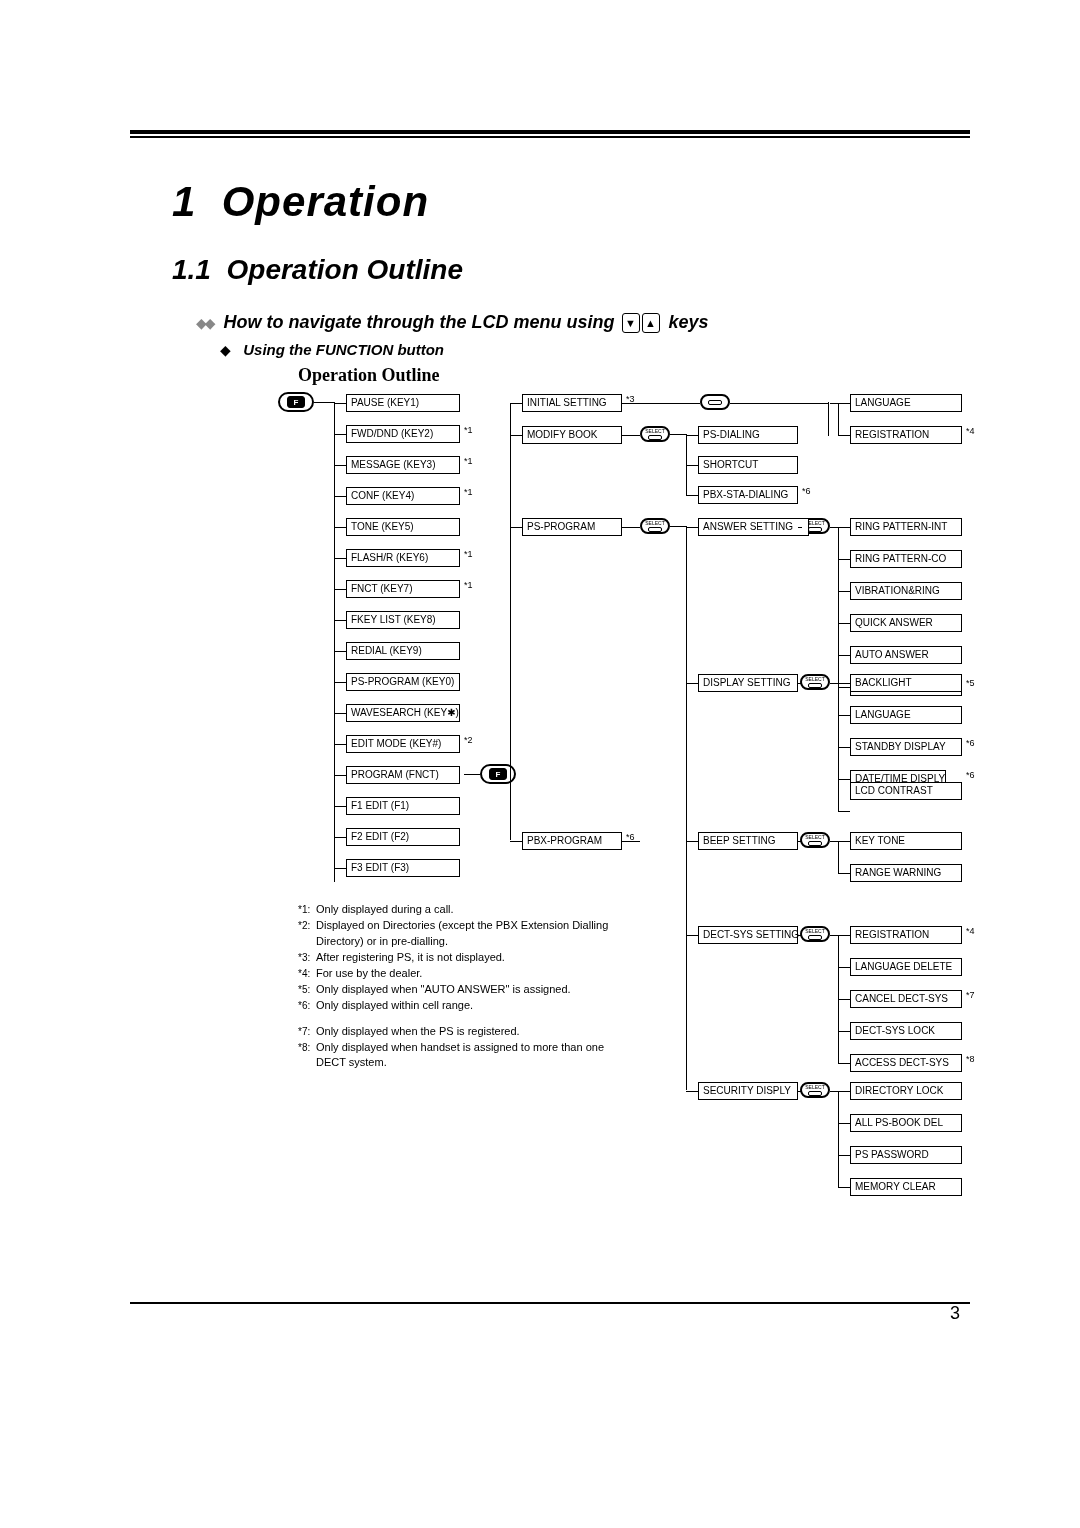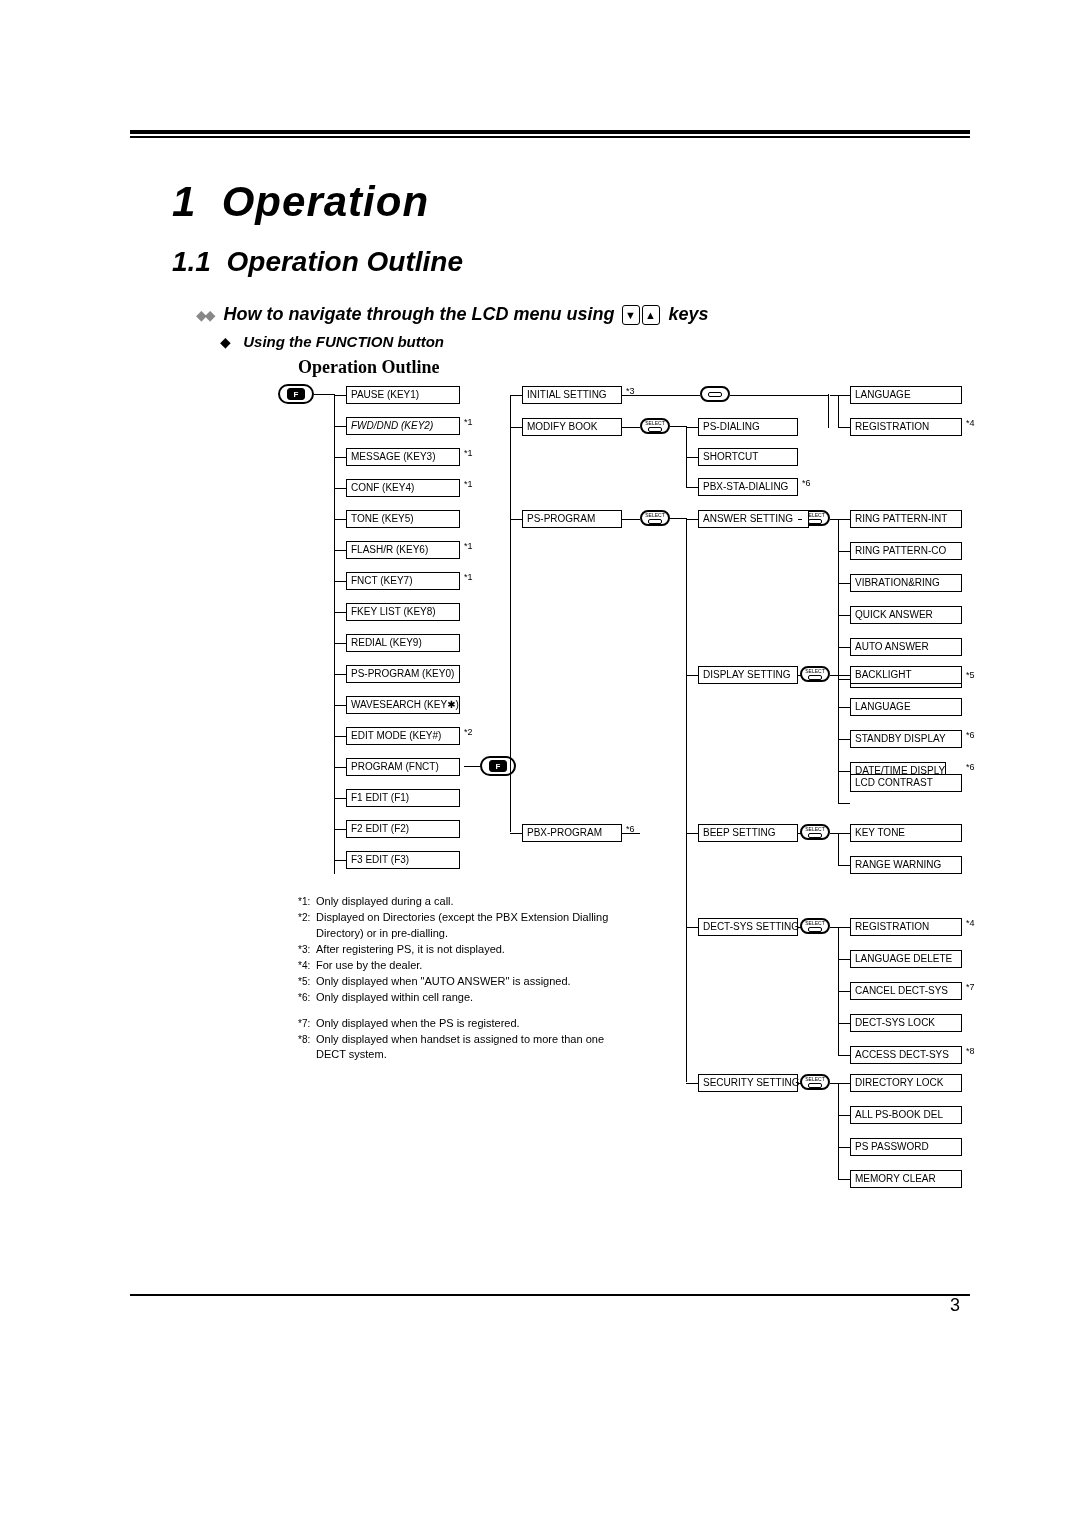--- a/index.html
+++ b/index.html
@@ -19,21 +19,21 @@
   .top-rule {
     border-top: 4px solid #000;
     border-bottom: 2px solid #000;
     height: 8px;
     margin-bottom: 40px;
   }
   h1.chapter {
     font-style: italic;
     font-weight: bold;
     font-size: 42px;
-    margin: 0 0 20px 42px;
+    margin: 0 0 28px 42px;
     letter-spacing: 1px;
   }
   h2.section {
     font-style: italic;
     font-weight: bold;
     font-size: 28px;
     margin: 0 0 26px 42px;
   }
   .howto-row {
     display: flex;
@@ -290,21 +290,21 @@
           <div class="mk"><span style="font-size: 10px;">*7:</span></div>
           <div>Only displayed when the PS is registered.</div>
         </div>
         <div class="fn">
           <div class="mk"><span style="font-size: 10px;">*8:</span></div>
           <div>Only displayed when handset is assigned to more than one DECT system.</div>
         </div>
       </div>
   <div class="node" style="left: 176px; top: 2px; width: 114px;">PAUSE (KEY1)</div>
       <div class="hline" style="left: 164px; top: 11px; width: 12px;"></div>
-      <div class="node" style="left: 176px; top: 33px; width: 114px; font-style: italic;">FWD/DND (KEY2)</div>
+      <div class="node" style="left: 176px; top: 33px; width: 114px;">FWD/DND (KEY2)</div>
       <div class="ref" style="left: 294px; top: 33px;">*1</div>
       <div class="hline" style="left: 164px; top: 42px; width: 12px;"></div>
       <div class="node" style="left: 176px; top: 64px; width: 114px;">MESSAGE (KEY3)</div>
       <div class="ref" style="left: 294px; top: 64px;">*1</div>
       <div class="hline" style="left: 164px; top: 73px; width: 12px;"></div>
       <div class="node" style="left: 176px; top: 95px; width: 114px;">CONF (KEY4)</div>
       <div class="ref" style="left: 294px; top: 95px;">*1</div>
       <div class="hline" style="left: 164px; top: 104px; width: 12px;"></div>
       <div class="node" style="left: 176px; top: 126px; width: 114px;">TONE (KEY5)</div>
       <div class="hline" style="left: 164px; top: 135px; width: 12px;"></div>
@@ -359,21 +359,21 @@
       <div class="hline" style="left: 628px; top: 135px; width: 4px;"></div>
       <div class="node" style="left: 528px; top: 282px; width: 100px;">DISPLAY SETTING</div>
       <div class="hline" style="left: 516px; top: 291px; width: 12px;"></div>
       <div class="hline" style="left: 628px; top: 291px; width: 4px;"></div>
       <div class="node" style="left: 528px; top: 440px; width: 100px;">BEEP SETTING</div>
       <div class="hline" style="left: 516px; top: 449px; width: 12px;"></div>
       <div class="hline" style="left: 628px; top: 449px; width: 4px;"></div>
       <div class="node" style="left: 528px; top: 534px; width: 100px; text-align: right;">DECT-SYS SETTING</div>
       <div class="hline" style="left: 516px; top: 543px; width: 12px;"></div>
       <div class="hline" style="left: 628px; top: 543px; width: 4px;"></div>
-      <div class="node" style="left: 528px; top: 690px; width: 100px;">SECURITY SETTING</div>
+      <div class="node" style="left: 528px; top: 690px; width: 100px;">SECURITY DISPLY</div>
       <div class="hline" style="left: 516px; top: 699px; width: 12px;"></div>
       <div class="hline" style="left: 628px; top: 699px; width: 4px;"></div>
       <div class="hline" style="left: 500px; top: 42px; width: 16px;"></div>
       <div class="hline" style="left: 452px; top: 11px; width: 78px;"></div>
       <div class="hline" style="left: 560px; top: 11px; width: 98px;"></div>
       <div class="hline" style="left: 500px; top: 134px; width: 16px;"></div>
       <div class="vline" style="left: 668px; top: 11px; height: 32px;"></div>
       <div class="hline" style="left: 660px; top: 11px; width: 8px;"></div>
       <div class="node" style="left: 680px; top: 2px; width: 112px;">LANGUAGE</div>
       <div class="hline" style="left: 668px; top: 11px; width: 12px;"></div>

